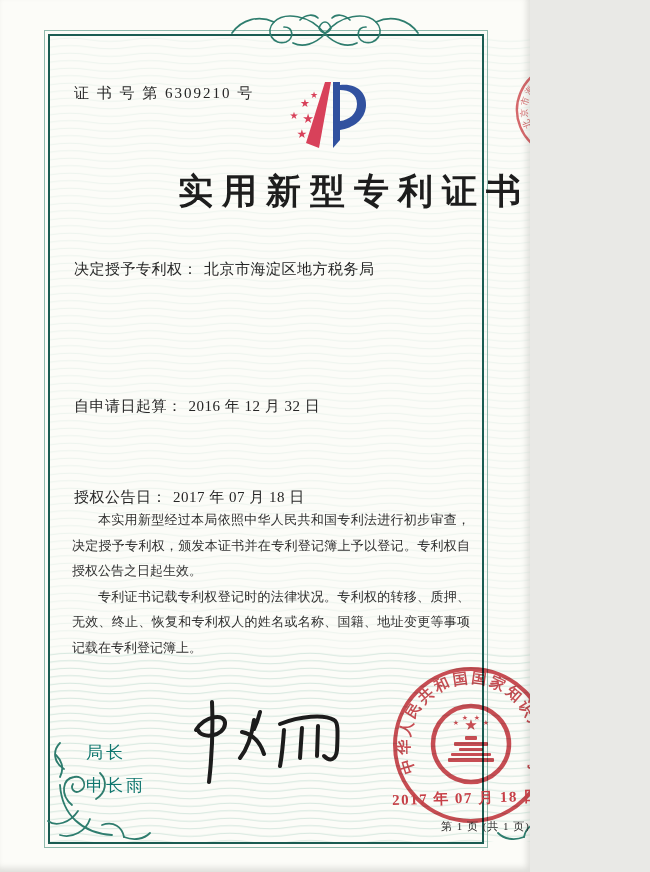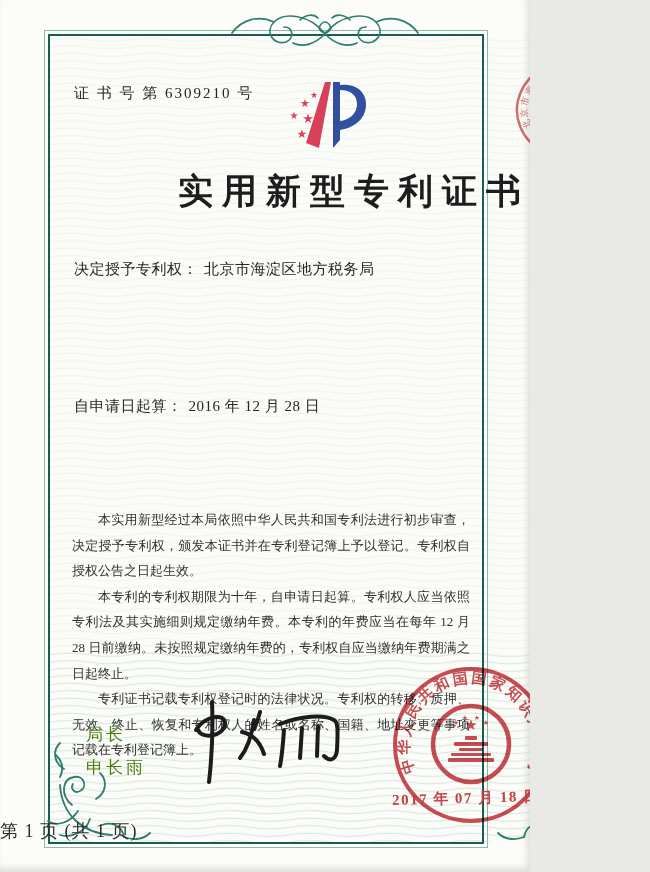--- a/index.html
+++ b/index.html
@@ -15,25 +15,25 @@
   .bg-waves{position:absolute;left:50px;top:36px;pointer-events:none;}
   .cert-no{position:absolute;left:74px;top:84px;font-size:15px;letter-spacing:2px;}
   .logo{position:absolute;left:280px;top:78px;}
   .tax-stamp{position:absolute;left:502px;top:50px;opacity:.85;mix-blend-mode:multiply;}
   .title{position:absolute;left:0;right:0;top:168px;text-align:right;font-size:35px;font-weight:700;letter-spacing:9px;color:#1d1d1d;}
   .field{position:absolute;left:74px;right:60px;font-size:15px;letter-spacing:.5px;white-space:nowrap;}
   .field .lab{margin-right:6px;}
   .f0{top:260px}.f1{top:306px}.f2{top:350px}.f3{top:397px}.f4{top:443px}.f5{top:488px}
   .paras{position:absolute;left:72px;right:60px;top:507px;font-size:13px;line-height:25.6px;text-align:justify;color:#303030;}
   .paras p{margin:0;text-indent:2em;}
-  .officer{position:absolute;left:86px;top:718px;font-family:"Liberation Sans","DejaVu Sans",sans-serif;font-size:17px;letter-spacing:3px;line-height:33px;font-weight:500;color:#4d7c0f;}
+  .officer{position:absolute;left:86px;top:736px;font-family:"Liberation Sans","DejaVu Sans",sans-serif;font-size:17px;letter-spacing:3px;line-height:33px;font-weight:500;color:#0f766e;}
   .signature{position:absolute;left:168px;top:696px;}
   .main-seal{position:absolute;left:386px;top:660px;opacity:.92;mix-blend-mode:multiply;}
   .seal-date{position:absolute;left:392px;top:789px;font-size:15px;font-weight:700;letter-spacing:1.5px;color:#c63f46;transform:rotate(-1.5deg);white-space:nowrap;}
-  .footer{position:absolute;left:0;right:0;top:819px;text-align:left;font-size:18px;letter-spacing:1px;color:#2c2c2c;}
+  .footer{position:absolute;left:0;right:0;top:819px;text-align:right;font-size:11px;letter-spacing:1px;color:#2c2c2c;}
   .flourish-bl{position:absolute;left:40px;top:733px;}
   .flourish-br{position:absolute;left:494px;top:733px;transform:scaleX(-1);}
   .ornament-top{position:absolute;left:212px;top:6px;}
   svg text{font-family:"Liberation Serif","DejaVu Serif",serif;}
 </style>
 </head>
 <body>
 
 <div class="page">
 
@@ -91,25 +91,25 @@
         <textPath href="#taxBot" startOffset="50%">国家知识产权局</textPath>
       </text>
       <text x="60" y="57" font-size="9.5" letter-spacing="1.5" text-anchor="middle">印 花 税</text>
       <text x="60" y="70" font-size="9.2" letter-spacing="1" text-anchor="middle">代扣专用章</text>
     </g>
   </svg>
 
   <div class="title">实用新型专利证书</div>
 
   <div class="field f0"><span class="lab">决定授予专利权：</span><span>北京市海淀区地方税务局</span></div>
-  <div class="field f3"><span class="lab">自申请日起算：</span><span>2016 年 12 月 28 日</span></div>
+  <div class="field f3"><span class="lab">自申请日起算：</span><span>2016 年 12 月 32 日</span></div>
+  <div class="field f5"><span class="lab">授权公告日：</span><span>2017 年 07 月 18 日</span></div>
 
   <div class="paras">
     <p>本实用新型经过本局依照中华人民共和国专利法进行初步审查，决定授予专利权，颁发本证书并在专利登记簿上予以登记。专利权自授权公告之日起生效。</p>
-    <p>本专利的专利权期限为十年，自申请日起算。专利权人应当依照专利法及其实施细则规定缴纳年费。本专利的年费应当在每年 12 月 28 日前缴纳。未按照规定缴纳年费的，专利权自应当缴纳年费期满之日起终止。</p>
     <p>专利证书记载专利权登记时的法律状况。专利权的转移、质押、无效、终止、恢复和专利权人的姓名或名称、国籍、地址变更等事项记载在专利登记簿上。</p>
   </div>
 
   <div class="officer">
     <div>局长</div>
     <div>申长雨</div>
   </div>
 
   <svg class="signature" width="190" height="95" viewBox="0 0 190 95">
     <g stroke="#1c1c1c" stroke-width="4" fill="none" stroke-linecap="round">

